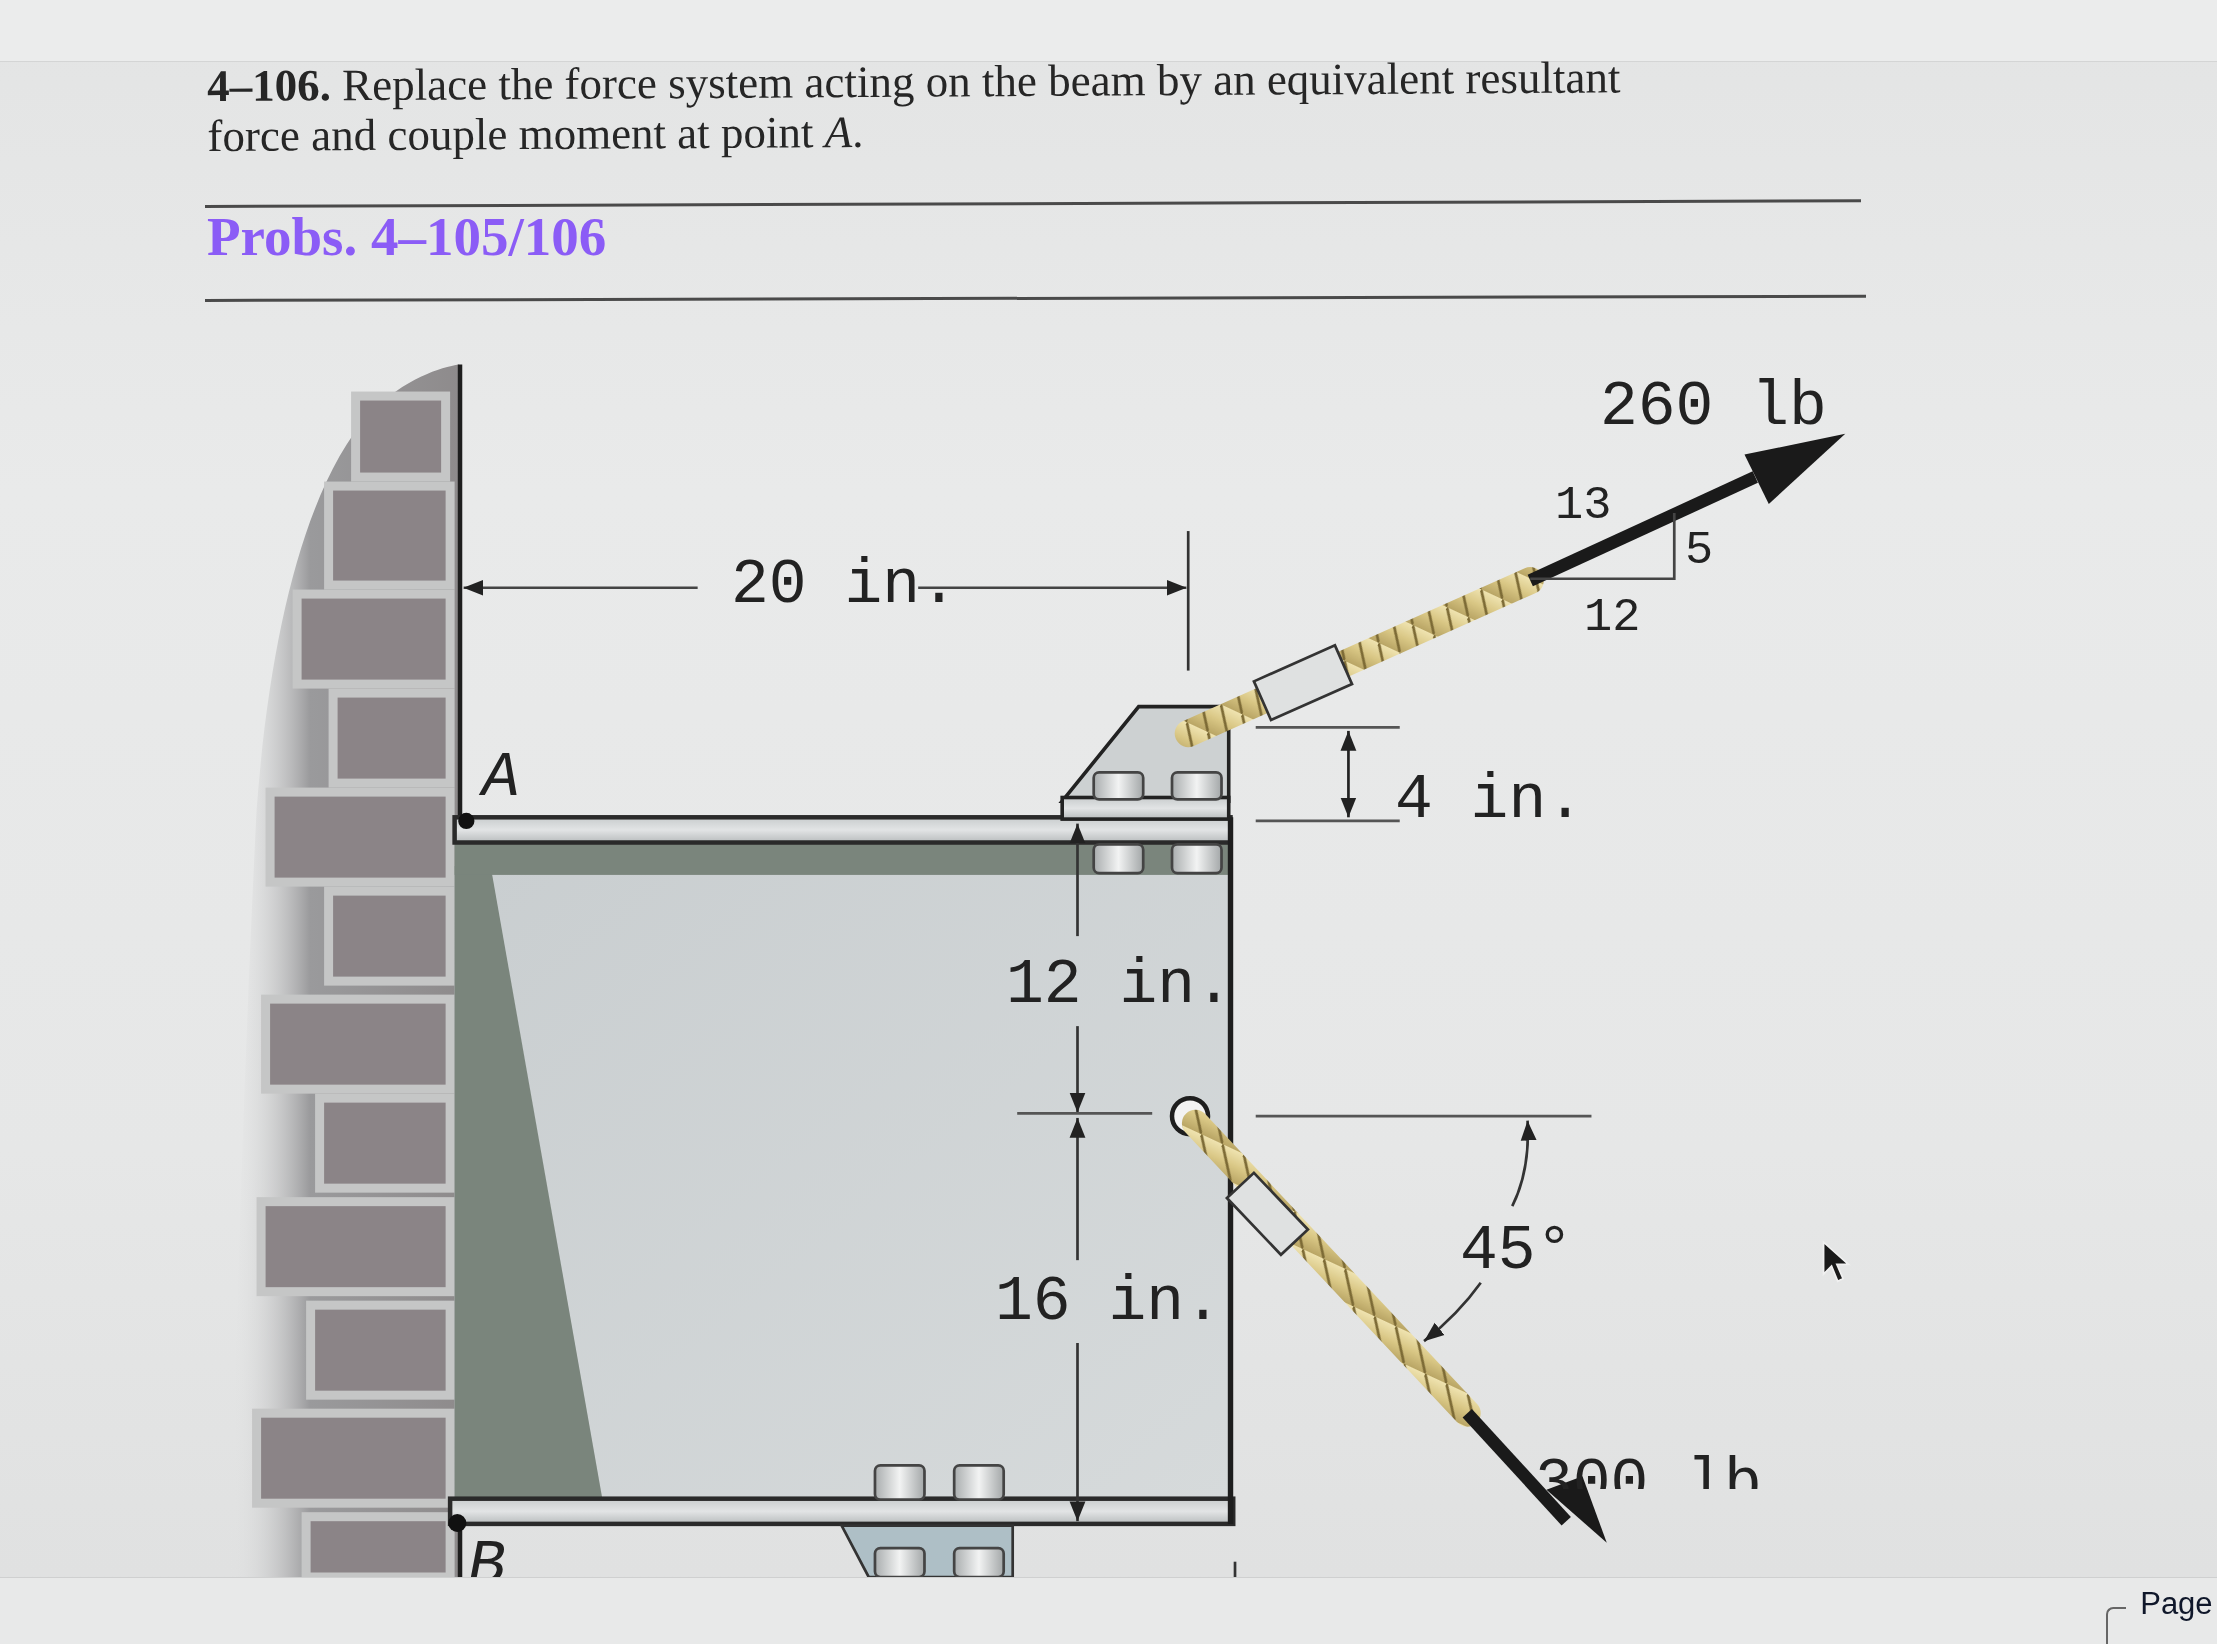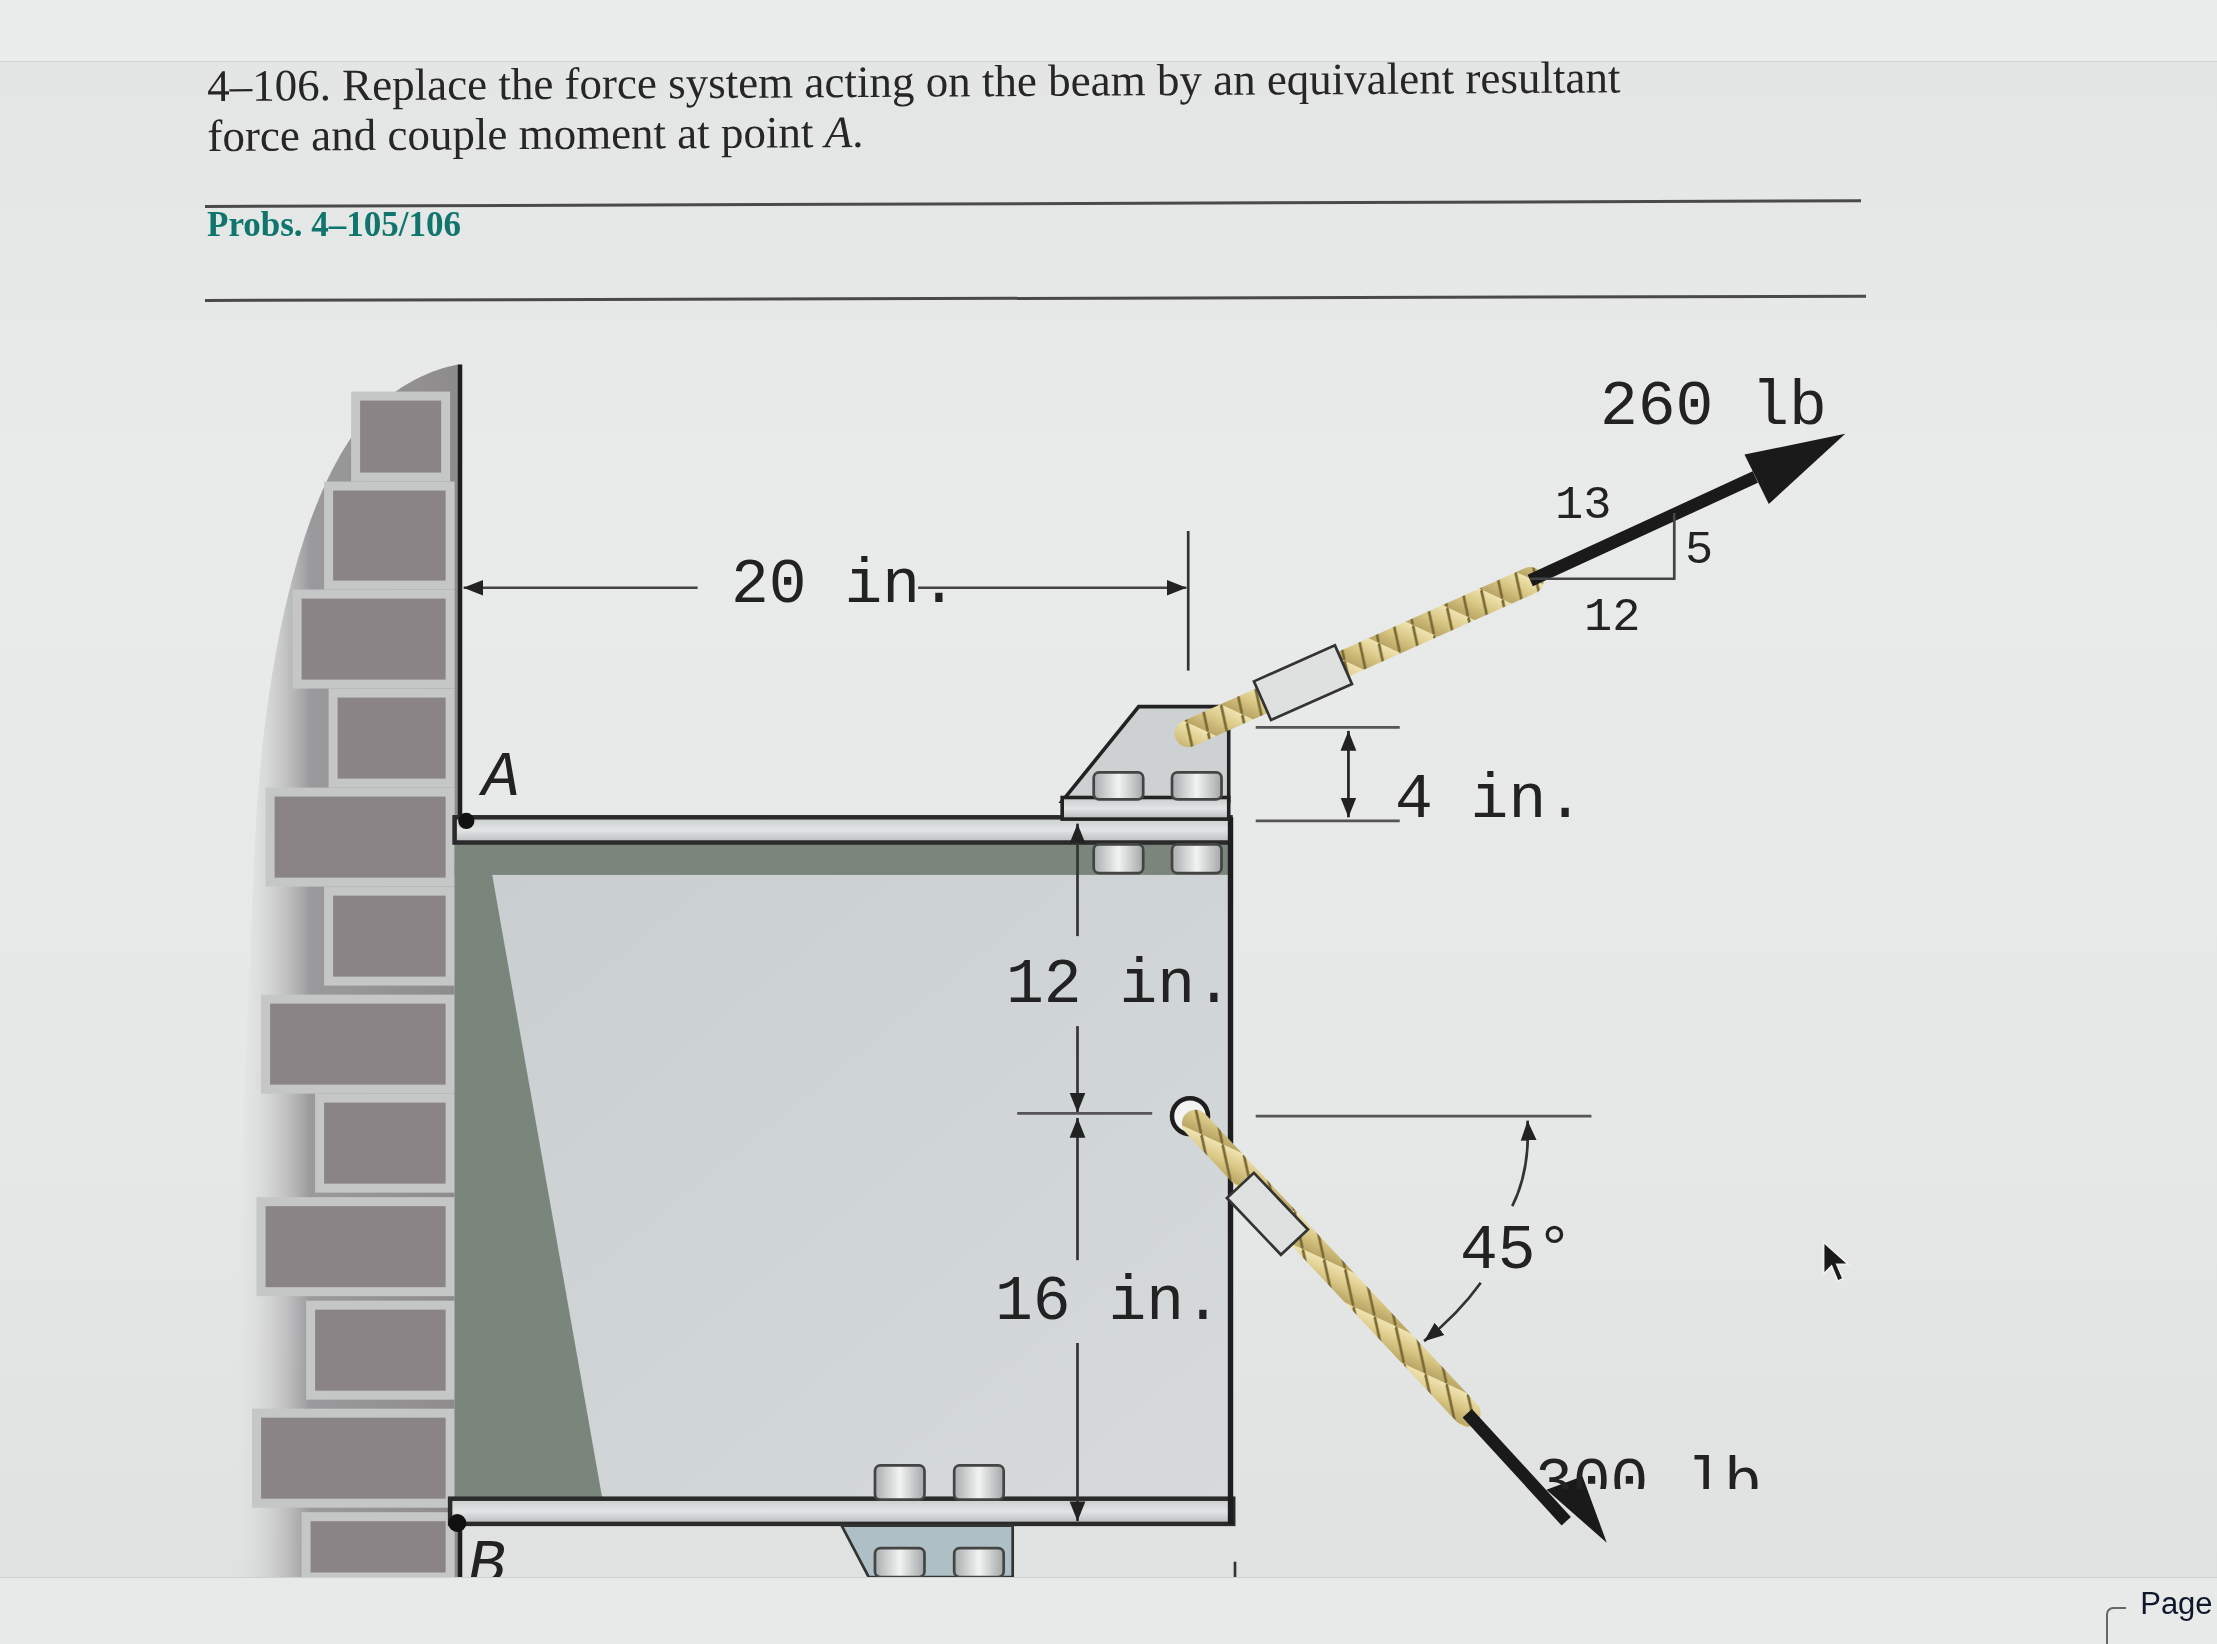--- a/index.html
+++ b/index.html
@@ -4,24 +4,24 @@
 <style>
   html, body { margin: 0; padding: 0; }
   body {
     width: 2218px; height: 1644px; overflow: hidden; position: relative;
     background: linear-gradient(180deg, #e3e4e4 0%, #e9eaea 30%, #e6e7e7 70%, #dfe0e0 100%);
     font-family: "Liberation Serif", "DejaVu Serif", serif;
     color: #1e1e1e;
   }
   .topband { position: absolute; left: 0; top: 0; width: 2218px; height: 61px; background: #ebecec; border-bottom: 1.8px solid #d4d5d5; }
   .problem { position: absolute; left: 207px; top: 61px; width: 1665px; font-size: 45px; line-height: 50px; color: #262626; transform: rotate(-0.35deg); transform-origin: left top; }
-  .problem b { font-weight: normal; }
+  .problem b { font-weight: bold; }
   .problem .it { font-style: italic; }
   .rule1 { position: absolute; left: 205px; top: 205px; width: 1656px; height: 2.7px; background: #4a4a4a; transform: rotate(-0.2deg); transform-origin: left top; }
-  .probs { position: absolute; left: 207px; top: 205px; font-size: 35px; font-weight: bold; color: #0f766e; }
+  .probs { position: absolute; left: 207px; top: 205px; font-size: 55px; font-weight: bold; color: #8b5cf6; }
   .rule2 { position: absolute; left: 205px; top: 299px; width: 1661px; height: 2.7px; background: #4a4a4a; transform: rotate(-0.15deg); transform-origin: left top; }
   .figure { position: absolute; left: 0; top: 0; width: 2218px; height: 1577px; }
   .figure svg { position: absolute; left: 0; top: 0; }
   .lbl { position: absolute; font-family: Liberation Mono, monospace; font-size: 63px; color: #222; white-space: nowrap; line-height: 1; }
   .lbl.sm { font-size: 47px; }
   .lbl.it { font-style: italic; }
   .bottombar { position: absolute; left: 0; top: 1577px; width: 2218px; height: 68px; background: #e8e9e9; border-top: 1.8px solid #cfd0d0; }
   .pagelabel { position: absolute; right: 5.4px; top: 1586px; font-family: Liberation Sans, sans-serif; font-size: 31px; color: #0f172a; }
   .pagebracket { position: absolute; left: 2106px; top: 1607px; width: 18px; height: 38px; border-left: 2.7px solid #666; border-top: 2.7px solid #666; border-top-left-radius: 7.2px; }
   .cursor { position: absolute; left: 1820px; top: 1240px; }

